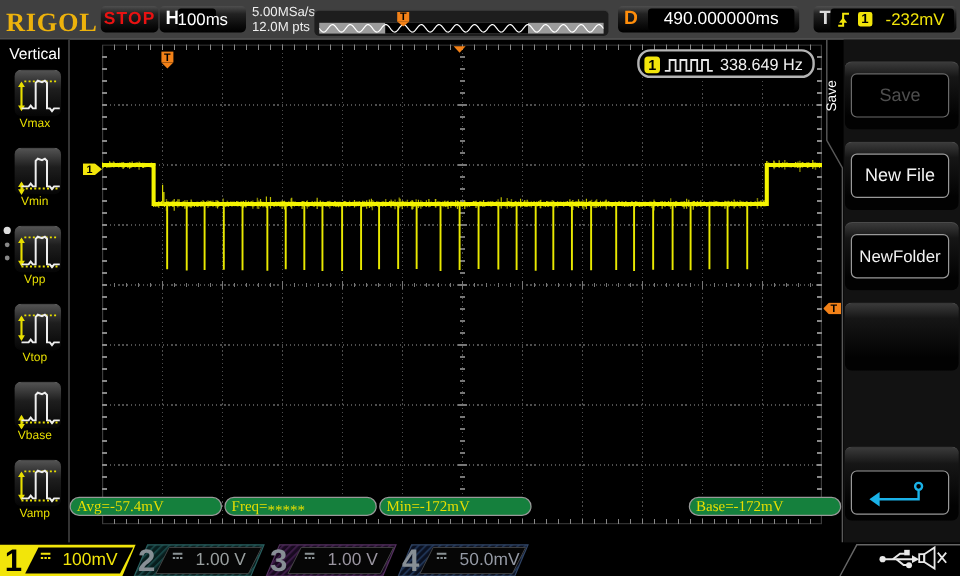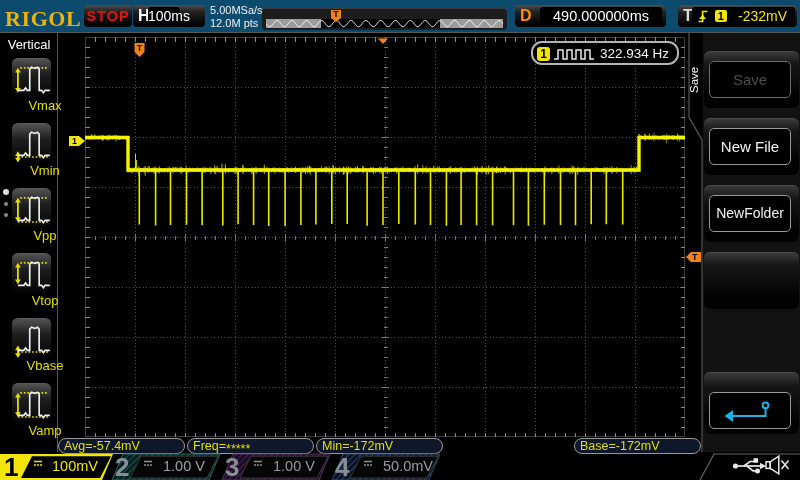--- a/index.html
+++ b/index.html
@@ -1,20 +1,20 @@
 <!DOCTYPE html>
 <html><head><meta charset="utf-8"><style>
 * { margin:0; padding:0; box-sizing:border-box; }
 html,body { background:#000; width:800px; height:480px; overflow:hidden; }
 #screen { position:absolute; left:0; top:0; width:800px; height:480px;
   background:#000; font-family:"Liberation Sans", sans-serif; }
 #screen > * { position:absolute; }
 
 
-#topbar { left:0; top:0; width:800px; height:33px; background:#0c4a6e;
+#topbar { left:0; top:0; width:800px; height:33px; background:#404040;
   border-bottom:1px solid #585858; }
 #topbar > * { position:absolute; }
 #logo { left:5px; top:6px; font-family:"Liberation Serif", serif; font-weight:bold;
   font-size:22px; color:#edb20c; letter-spacing:0.6px; }
 .tbox { top:5px; height:22px; border-radius:4px;
   background:linear-gradient(180deg,#4e4e4e 0%,#222 30%,#0a0a0a 75%,#000 100%);
   text-align:center; }
 #stop { color:#e81212; font-weight:bold; font-size:14.5px; letter-spacing:1px;
   line-height:22px; }
 .tbl { position:absolute; left:5px; top:0; font-weight:bold; font-size:16px;
@@ -40,21 +40,21 @@
 
 
 #leftbar { left:0; top:33px; width:58px; height:419px; background:#000;
   border-right:1px solid #565656; }
 #leftbar > * { position:absolute; }
 .vtitle { left:0; top:4px; width:58px; text-align:center; color:#fff;
   font-size:13px; }
 .vbtn { left:12px; width:39px; height:39px; border-radius:6px;
   background:linear-gradient(180deg,#525252 0%,#1e1e1e 40%,#050505 100%);
   border-top:1px solid #5a5a5a; }
-.vlab { left:16px; width:58px; text-align:center; color:#e8df00; font-size:13px; }
+.vlab { left:0px; width:58px; text-align:center; color:#e8df00; font-size:10px; }
 .dot { border-radius:50%; }
 .w { fill:none; stroke:#eee; stroke-width:1.4; }
 .yd { fill:none; stroke:#e8df00; stroke-width:1.3; stroke-dasharray:1.4 1.6; }
 .ya { fill:none; stroke:#e8df00; stroke-width:1.5; }
 .yf { fill:#e8df00; }
 
 
 #plot { left:85px; top:37px; }
 .gl { stroke:#4e4e4e; stroke-width:1; stroke-dasharray:1 2.4; shape-rendering:crispEdges; }
 
@@ -86,23 +86,23 @@
 .mib { left:6px; width:82px; height:37px; background:#000; border-radius:5px;
   text-align:center; line-height:35px; }
 .mib.on { border:1px solid #999; color:#f2f2f2; }
 .mib.off { border:1px solid #6a6a6a; color:#4e4e4e; }
 #rtab { left:685px; top:33px; width:18px; height:419px; }
 #savetab { left:688px; top:62px; width:13px; height:36px; color:#fff;
   font-size:11.5px; writing-mode:vertical-rl; transform:rotate(180deg);
   text-align:center; }
 
 
-.pill { top:438px; width:127px; height:16px; background:#0f172a;
+.pill { top:414px; width:127px; height:16px; background:#15803d;
   border:1px solid #999; border-radius:8px; color:#e8df00; font-size:12.5px;
-  line-height:14px; padding-left:5px; }
+  line-height:14px; padding-left:5px;font-family:Liberation Serif, serif; }
 
 
 #chbar { left:0; top:452px; }
 </style></head>
 <body>
 <div id="screen">
 
 <svg id="plot" width="600" height="400" viewBox="0 0 600 400">
   <rect x="0.5" y="0.5" width="599" height="399" fill="none" stroke="#3c3c3c"></rect>
   <line x1="50.5" y1="0" x2="50.5" y2="400" class="gl"></line>
@@ -226,21 +226,21 @@
 <div class="dot" style="left:3px;top:156px;width:6px;height:6px;background:#ddd"></div>
 <div class="dot" style="left:4px;top:169px;width:4px;height:4px;background:#888"></div>
 <div class="dot" style="left:4px;top:180px;width:4px;height:4px;background:#888"></div>
     </div>
 
 <div id="freq">
       <div id="fbadge">1</div>
   <svg style="position:absolute;left:20px;top:5px" width="45" height="12" viewBox="0 0 45 12">
    <path d="M1,11 h4 v-9 h5 v9 h4 v-9 h5 v9 h4 v-9 h5 v9 h4 v-9 h5 v9 h4" fill="none" stroke="#e8e8e8" stroke-width="1.5"></path>
       </svg>
-  <div id="ftext">322.934 Hz</div>
+  <div id="ftext">338.649 Hz</div>
     </div>
 
 <div id="ch1mark">1</div>
 <div id="trigmark">T</div>
 
 <svg id="rtab" width="18" height="419" viewBox="0 0 18 419">
   <path d="M4,0 V84 L17,107 V419" fill="none" stroke="#585858" stroke-width="1.2"></path>
 </svg>
 <div id="rmenu">
       <div class="mbtn" style="top:18px"></div>

